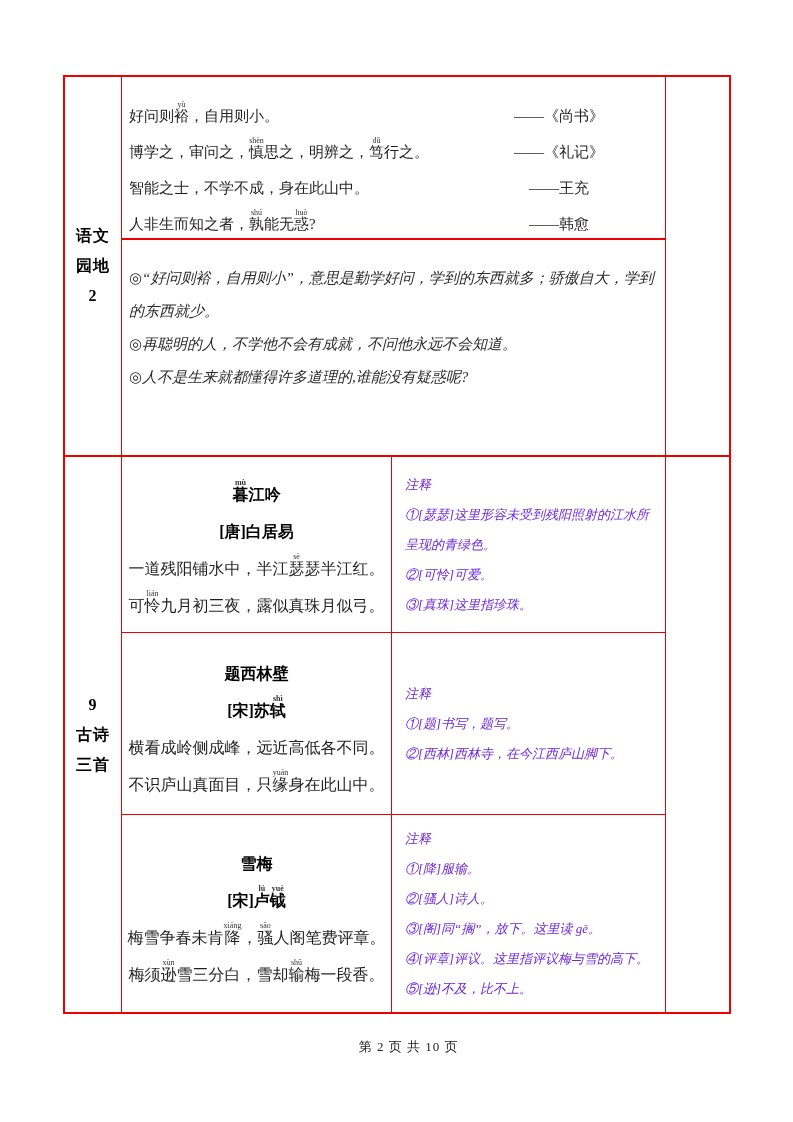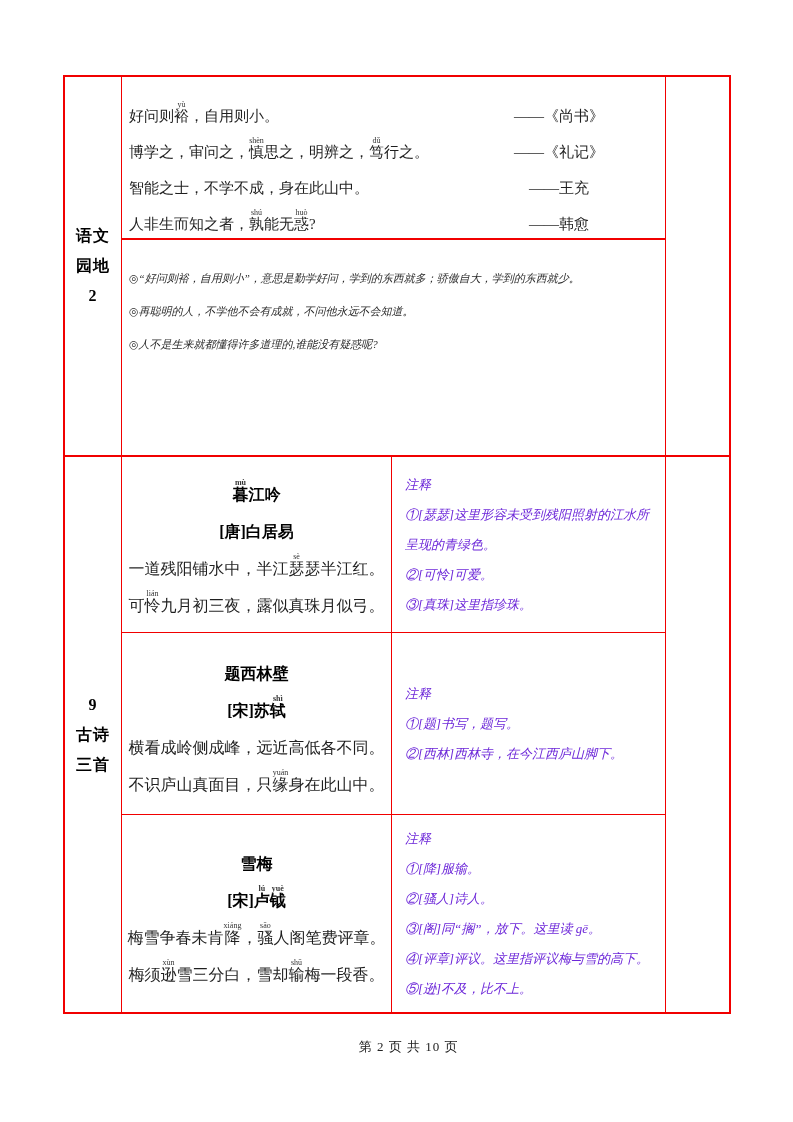--- a/index.html
+++ b/index.html
@@ -45,21 +45,21 @@
   }
   .quote-text { line-height: 18px; }
   .quote-source { width: 196px; text-align: center; line-height: 18px; flex: none; }
 
   ruby { ruby-position: over; }
   rt { font-size: 8px; color: #333; letter-spacing: 0; }
 
   
   .explanations {
     flex: 1; padding: 22px 8px 0 7px;
-    font-style: italic; font-size: 11px; line-height: 33px; color: #2a2a2a;
+    font-style: italic; font-size: 15px; line-height: 33px; color: #2a2a2a;
   }
 
   
   .poem-grid {
     flex: 1; display: grid;
     grid-template-columns: 270px 1fr;
     grid-template-rows: 176px 182px 1fr;
   }
   .poem-cell {
     border-right: 1px solid #f10000; border-bottom: 1px solid #f10000;

